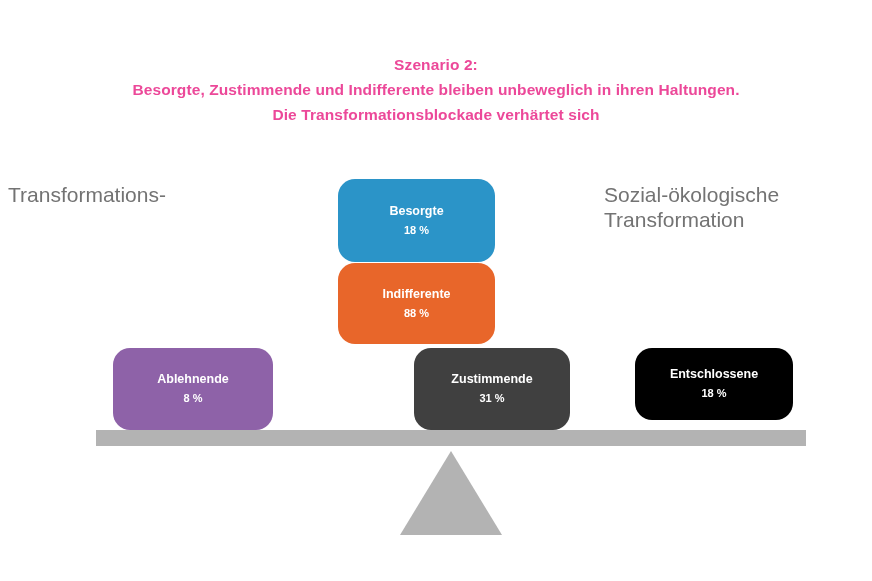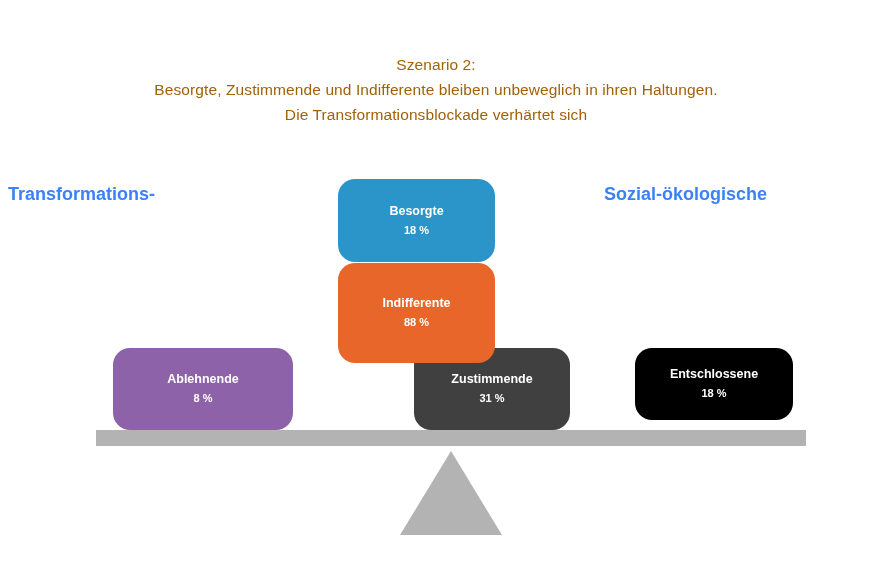--- a/index.html
+++ b/index.html
@@ -22,32 +22,32 @@
   
   .title-block {
     position: absolute;
     left: 0;
     top: 52px;
     width: 872px;
     text-align: center;
   }
   .title-line {
     font-size: 15.5px;
-    font-weight: normal;
-    color: #a16207;
+    font-weight: bold;
+    color: #ec4899;
     line-height: 25px;
     letter-spacing: 0.1px;
   }
 
   
   .side-label {
     position: absolute;
-    font-size: 18px;
-    font-weight: bold;
-    color: #3b82f6;
+    font-size: 21px;
+    font-weight: normal;
+    color: #737373;
     line-height: 25px;
   }
   .side-label.left {
     left: 8px;
     top: 182px;
     text-align: left;
     width: 230px;
   }
   .side-label.right {
     right: 8px;
@@ -106,33 +106,34 @@
     <div class="title-line">Besorgte, Zustimmende und Indifferente bleiben unbeweglich in ihren Haltungen.</div>
     <div class="title-line">Die Transformationsblockade verhärtet sich</div>
   </div>
 
   <div class="side-label left">
     <div>Transformations-</div>
   </div>
 
   <div class="side-label right">
     <div>Sozial-ökologische</div>
+    <div>Transformation</div>
   </div>
 
-  <div class="block" style="left: 113px; top: 348px; width: 180px; height: 82px; background: rgb(142, 98, 168);">
+  <div class="block" style="left: 113px; top: 348px; width: 160px; height: 82px; background: rgb(142, 98, 168);">
     <div class="b-name">Ablehnende</div>
     <div class="b-value">8 %</div>
   </div>
 
   <div class="block" style="left: 414px; top: 348px; width: 156px; height: 82px; background: #404040;">
     <div class="b-name">Zustimmende</div>
     <div class="b-value">31 %</div>
   </div>
 
-  <div class="block" style="left: 338px; top: 263px; width: 157px; height: 100px; background: rgb(232, 102, 42);">
+  <div class="block" style="left: 338px; top: 263px; width: 157px; height: 81px; background: rgb(232, 102, 42);">
     <div class="b-name">Indifferente</div>
     <div class="b-value">88 %</div>
   </div>
 
   <div class="block" style="left: 338px; top: 179px; width: 157px; height: 83px; background: rgb(43, 148, 200);">
     <div class="b-name">Besorgte</div>
     <div class="b-value">18 %</div>
   </div>
 
   <div class="block" style="left: 635px; top: 348px; width: 158px; height: 72px; background: #000000;">

